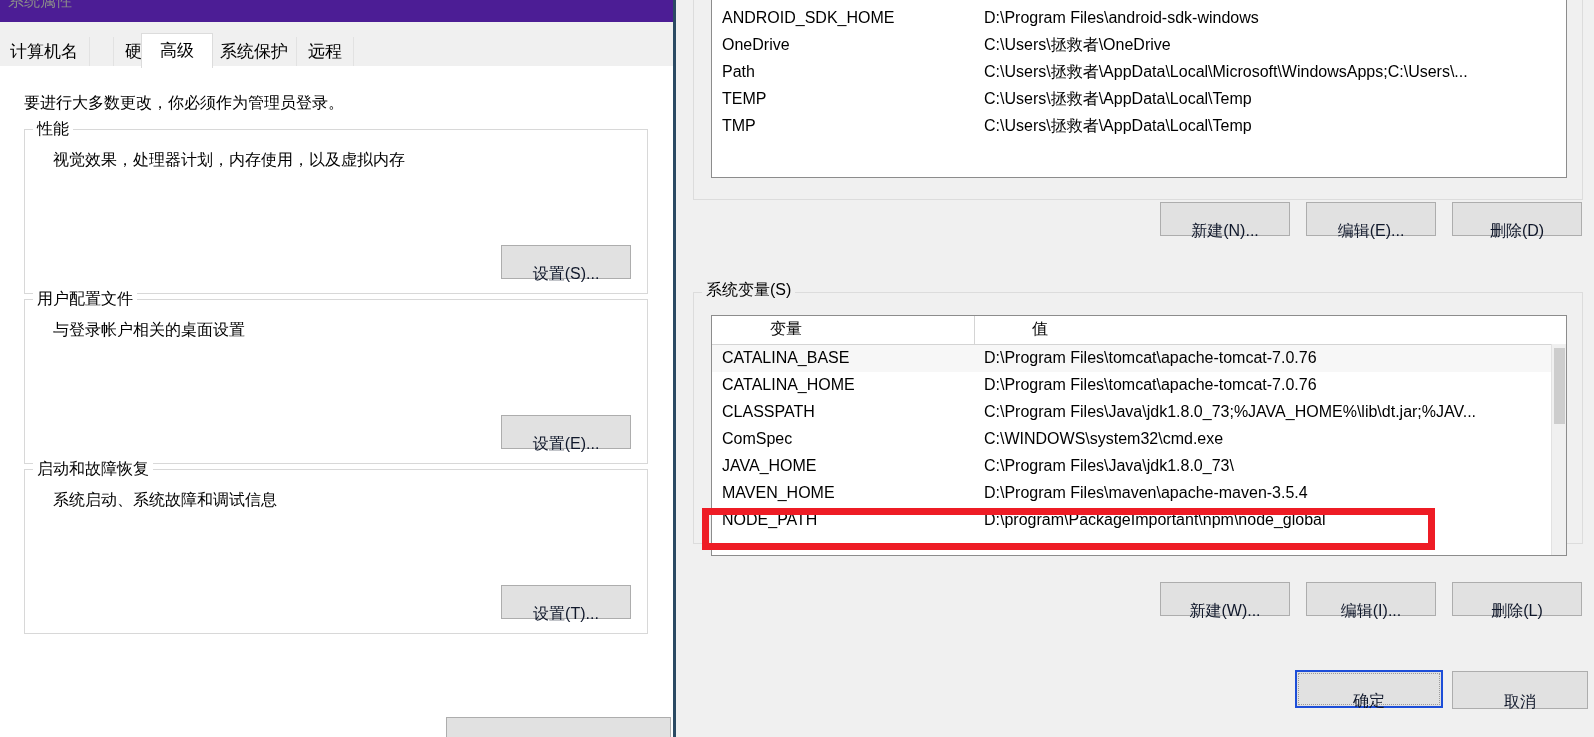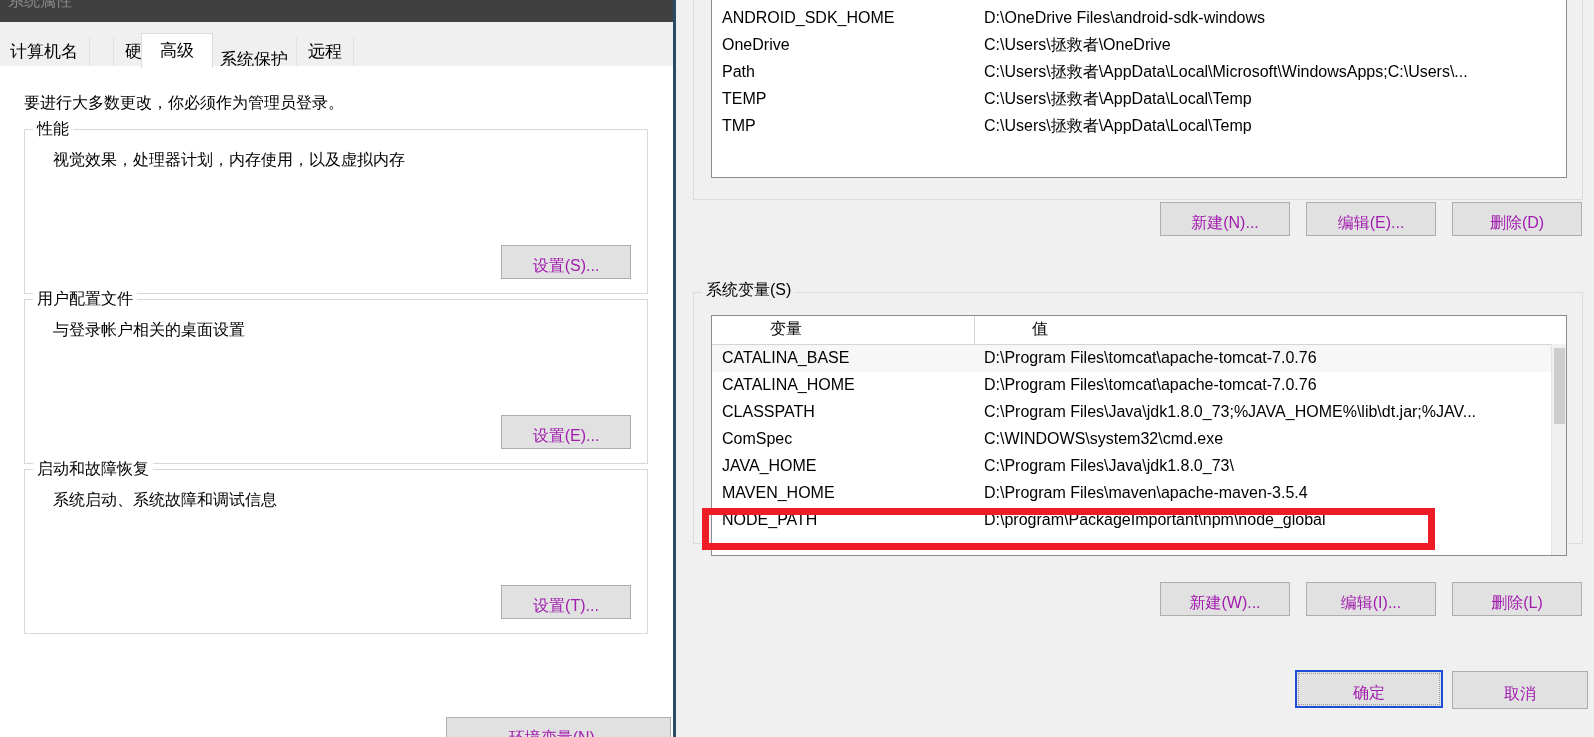--- a/index.html
+++ b/index.html
@@ -24,21 +24,21 @@
     width: 673px;
     height: 737px;
     background: #ffffff;
     overflow: hidden;
   }
   #sysprops-titlebar {
     position: absolute;
     left: 0; top: 0;
     width: 673px;
     height: 22px;
-    background: #404040;
+    background: #4c1d95;
     text-decoration: underline;
   }
   #sysprops-title {
     position: absolute;
     left: 8px;
     top: -9px;
     font-size: 16px;
     color: #8a8a8a;
     white-space: nowrap;
   }
@@ -111,24 +111,24 @@
     top: 20px;
     font-size: 16px;
     white-space: nowrap;
   }
   .btn {
     background: #e1e1e1;
     border: 1px solid #adadad;
     box-sizing: border-box;
     font-family: "Liberation Sans", "DejaVu Sans", sans-serif;
     font-size: 16px;
-    color: #a21caf;
+    color: #0f172a;
     text-align: center;
     white-space: nowrap;
-    padding: 4px;
+    padding: 12px;
     cursor: default;
   }
   .group-btn {
     position: absolute;
     right: 16px;
     bottom: 14px;
     width: 130px;
     height: 34px;
     line-height: 32px;
   }
@@ -268,21 +268,21 @@
 <div id="sysprops-window">
 
   <div id="sysprops-titlebar">
     <div id="sysprops-title">系统属性</div>
   </div>
 
   <div id="tabstrip">
     <div class="tab" style="left:-2px;">计算机名</div>
     <div class="tab" style="left:113px;">硬件</div>
     <div class="tab selected" style="left:141px;">高级</div>
-    <div class="tab" style="left:208px;margin-top:8px;">系统保护</div>
+    <div class="tab" style="left:208px;">系统保护</div>
     <div class="tab" style="left:296px;">远程</div>
   </div>
 
   <div id="tabpage">
 
     <div id="admin-note">要进行大多数更改，你必须作为管理员登录。</div>
 
     <div class="groupbox" style="top:63px; height:165px;">
       <div class="group-title">性能</div>
       <div class="group-desc">视觉效果，处理器计划，内存使用，以及虚拟内存</div>
@@ -309,21 +309,21 @@
 <div id="envdlg-window">
 
   <div id="envdlg-left-border"></div>
 
   <div class="env-group" style="left:20px; top:-60px; width:890px; height:260px;"></div>
 
   <div class="listbox" id="user-listbox" style="left:38px; top:-72px; width:856px; height:250px;">
     <div class="list-rows" id="user-rows" style="margin-top:76px;">
         <div class="lrow">
           <span class="cname">ANDROID_SDK_HOME</span>
-          <span class="cval" style="left: 272px;">D:\OneDrive Files\android-sdk-windows</span>
+          <span class="cval" style="left: 272px;">D:\Program Files\android-sdk-windows</span>
         </div>
         <div class="lrow">
           <span class="cname">OneDrive</span>
           <span class="cval" style="left: 272px;">C:\Users\拯救者\OneDrive</span>
         </div>
         <div class="lrow">
           <span class="cname">Path</span>
           <span class="cval" style="left: 272px;">C:\Users\拯救者\AppData\Local\Microsoft\WindowsApps;C:\Users\...</span>
         </div>
         <div class="lrow">

